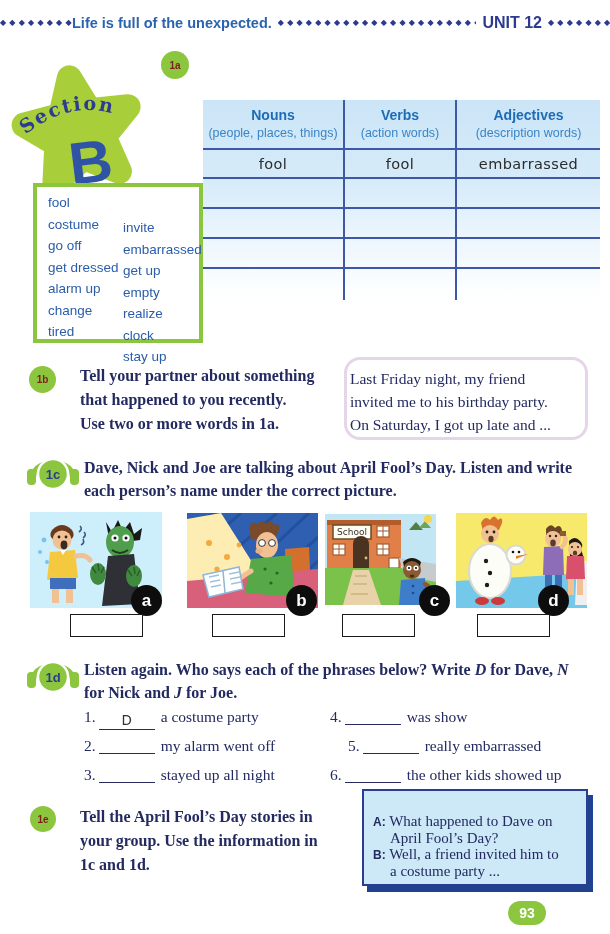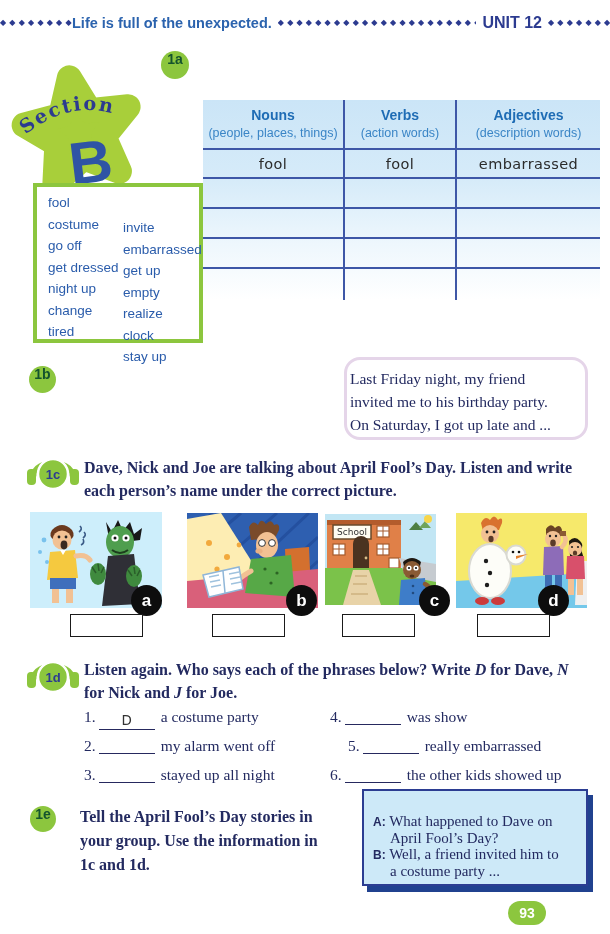--- a/index.html
+++ b/index.html
@@ -21,22 +21,22 @@
   
   .star-wrap { position:absolute; left:2px; top:50px; width:154px; height:154px; }
   .star-wrap svg { width:100%; height:100%; }
   .sec-word { font-family:"DejaVu Serif", serif; font-size:20px; font-weight:bold;
               fill:#2c3b90; letter-spacing:2px; }
   .sec-letter { font-family:"Liberation Sans", sans-serif; font-size:62px;
                 font-weight:bold; fill:#2f54a5; }
 
   
   .tcirc { position:absolute; width:28px; height:28px; border-radius:50%;
-           background:#8cc63e; display:flex; align-items:flex-start; justify-content:center;
-           color:#14532d; font-weight:bold; font-size:14px; }
+           background:#8cc63e; display:flex; align-items:center; justify-content:center;
+           color:#7f1d1d; font-weight:bold; font-size:10px; }
   .hp-svg { position:absolute; width:58px; height:44px; }
   .hp-lbl { font-family:"Liberation Sans", sans-serif; font-size:13px;
             font-weight:bold; fill:#2c3b90; text-anchor:middle; }
 
   
   .instr { position:absolute; font-family:"Liberation Serif", serif;
            font-weight:bold; color:#232a60; font-size:16px; line-height:23px; }
   .instr i { font-style:italic; }
 
   
@@ -158,37 +158,42 @@
     <div class="mid"></div>
     <div></div>
   </div>
 
   <div class="wordbox">
     <ul class="wcol wc1">
       <li>fool</li>
       <li>costume</li>
       <li>go off</li>
       <li>get dressed</li>
-      <li>night up</li>
+      <li>alarm up</li>
       <li>change</li>
       <li>tired</li>
     </ul>
     <ul class="wcol wc2">
       <li>invite</li>
       <li>embarrassed</li>
       <li>get up</li>
       <li>empty</li>
       <li>realize</li>
       <li>clock</li>
       <li>stay up</li>
     </ul>
   </div>
 
   <div class="tcirc" style="left:29px; top:366px; width:27px; height:27px;">
     <span>1b</span>
+  </div>
+  <div class="instr" style="left:80px; top:364px; width:280px; line-height:24px;">
+    <div>Tell your partner about something</div>
+    <div>that happened to you recently.</div>
+    <div>Use two or more words in 1a.</div>
   </div>
   <div class="bubble">
     <div>Last Friday night, my friend</div>
     <div>invited me to his birthday party.</div>
     <div>On Saturday, I got up late and ...</div>
   </div>
 
   <svg class="hp-svg" style="left:24px; top:449px;" viewBox="0 0 58 44">
     <path d="M 10 26 C 10 10 48 10 48 26" fill="none" stroke="#8cc63e" stroke-width="5" stroke-linecap="round"></path>
     <rect x="3" y="20" width="9" height="16" rx="4" fill="#8cc63e"></rect>

